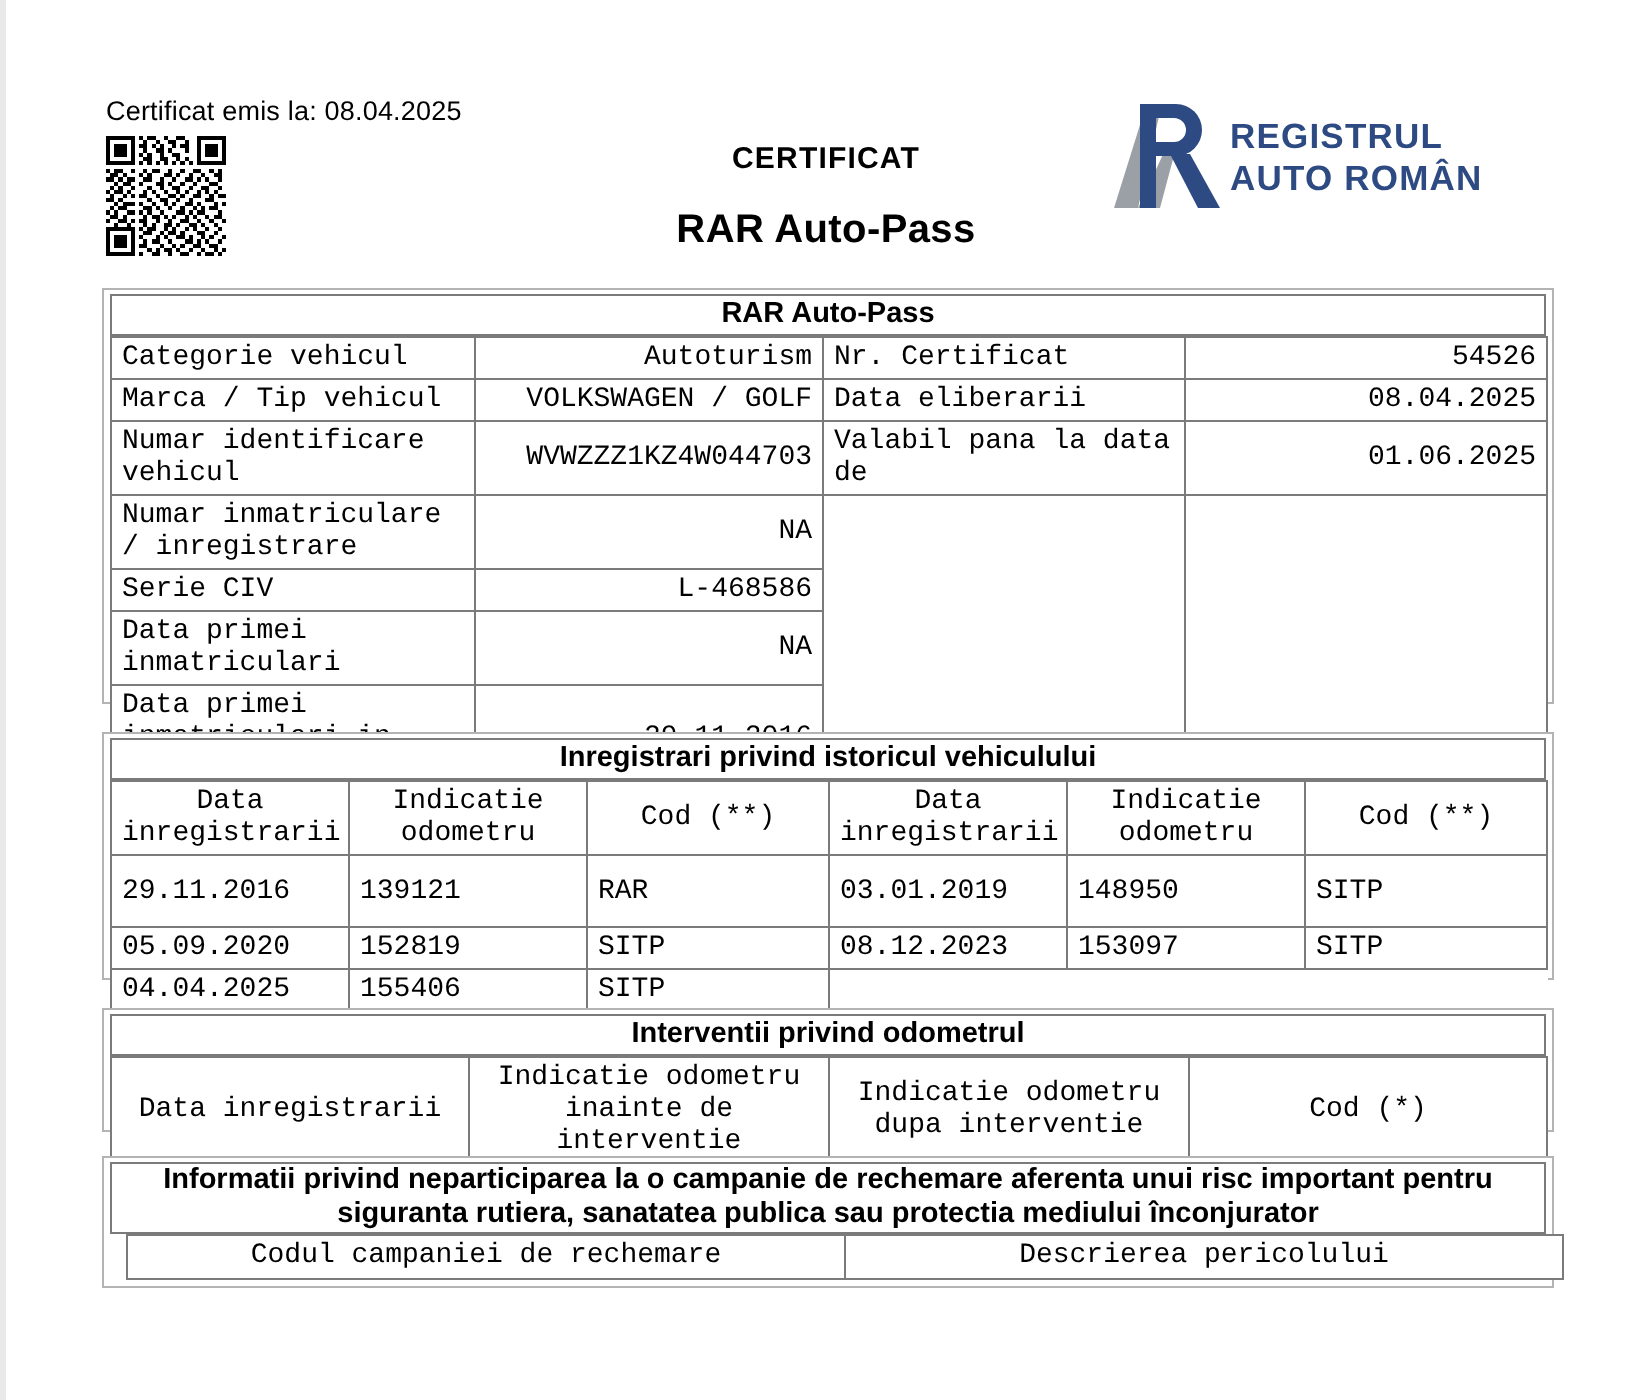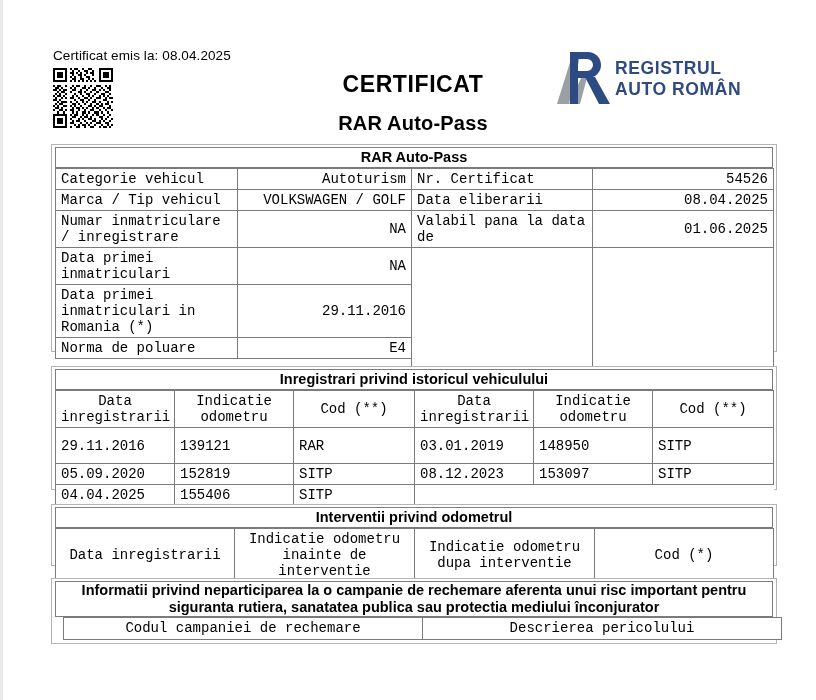--- a/index.html
+++ b/index.html
@@ -40,21 +40,21 @@
     background-repeat: no-repeat;
     background-size: 100% 100%;
   }
   .title-block {
     position: absolute;
     left: 250px; top: 72px;
     width: 320px;
     text-align: center;
   }
   .title-1 {
-    font-size: 23px;
+    font-size: 15px;
     font-weight: bold;
     letter-spacing: .6px;
     line-height: 1.1;
     text-align: center;
   }
   .title-2 {
     font-size: 20px;
     font-weight: bold;
     margin-top: 15px;
     letter-spacing: .2px;
@@ -428,22 +428,30 @@
     <tbody>
         <tr>
           <td class="lbl" style="height: 19px;">Categorie vehicul</td>
           <td class="val" style="height: 19px;">Autoturism</td>
         </tr>
         <tr>
           <td class="lbl" style="height: 19px;">Marca / Tip vehicul</td>
           <td class="val" style="height: 19px;">VOLKSWAGEN / GOLF</td>
         </tr>
         <tr>
+          <td class="lbl" style="height: 19px;">Numar identificare vehicul</td>
+          <td class="val" style="height: 19px;">WVWZZZ1KZ4W044703</td>
+        </tr>
+        <tr>
           <td class="lbl" style="height: 31px;">Numar inmatriculare / inregistrare</td>
           <td class="val" style="height: 31px;">NA</td>
+        </tr>
+        <tr>
+          <td class="lbl" style="height: 19px;">Serie CIV</td>
+          <td class="val" style="height: 19px;">L-468586</td>
         </tr>
         <tr>
           <td class="lbl" style="height: 19px;">Data primei inmatriculari</td>
           <td class="val" style="height: 19px;">NA</td>
         </tr>
         <tr>
           <td class="lbl" style="height: 31px;">Data primei inmatriculari in Romania (*)</td>
           <td class="val" style="height: 31px;">29.11.2016</td>
         </tr>
         <tr>

